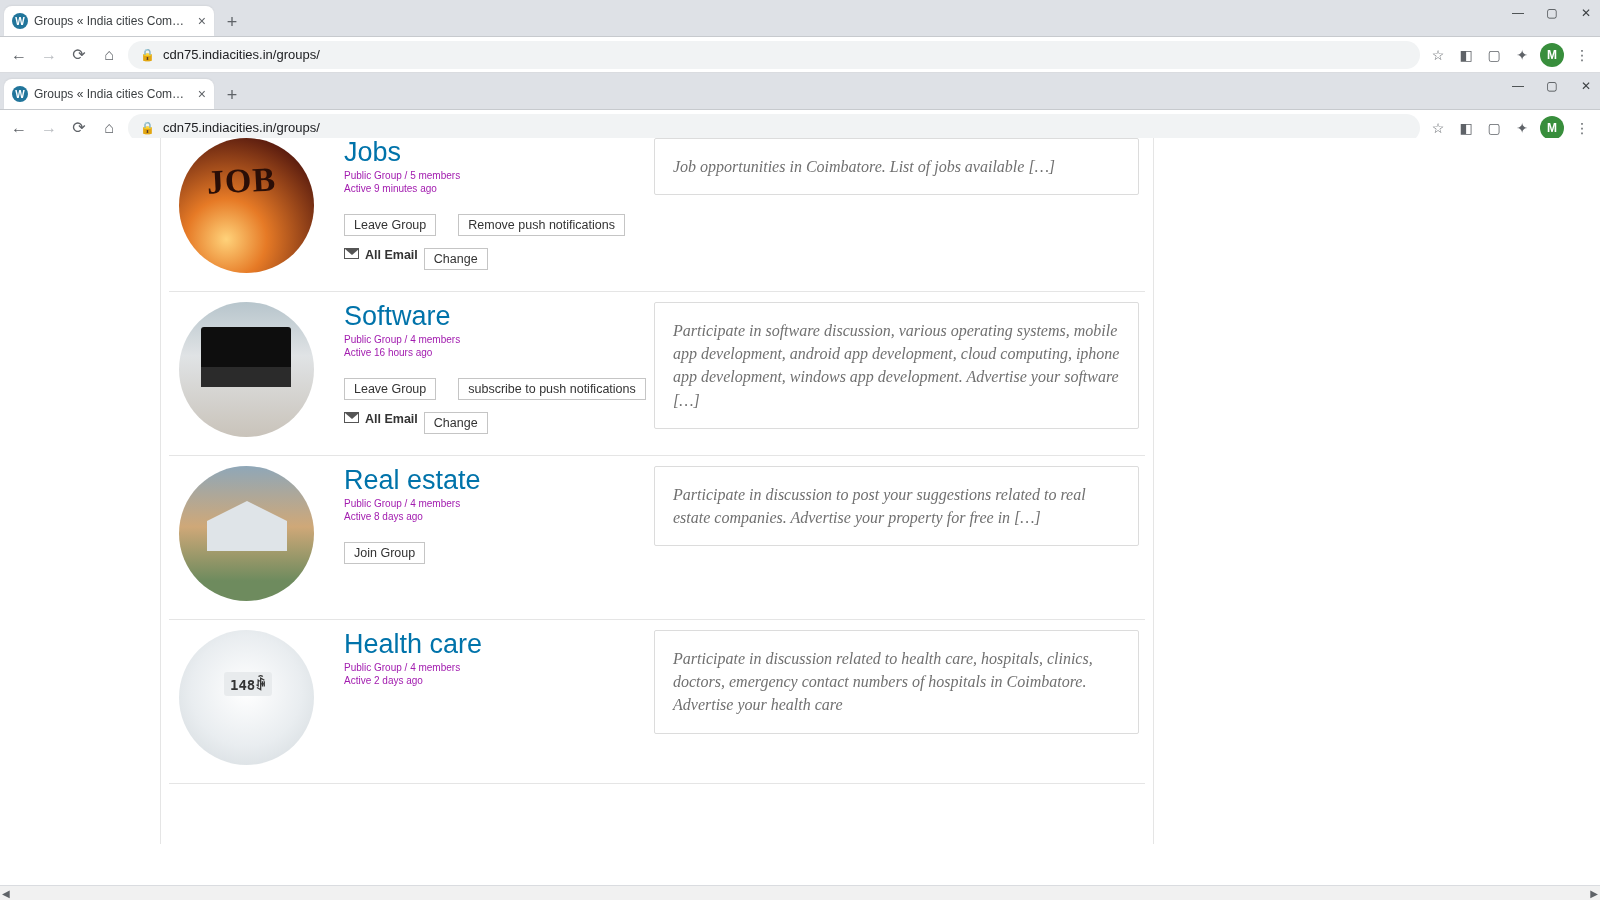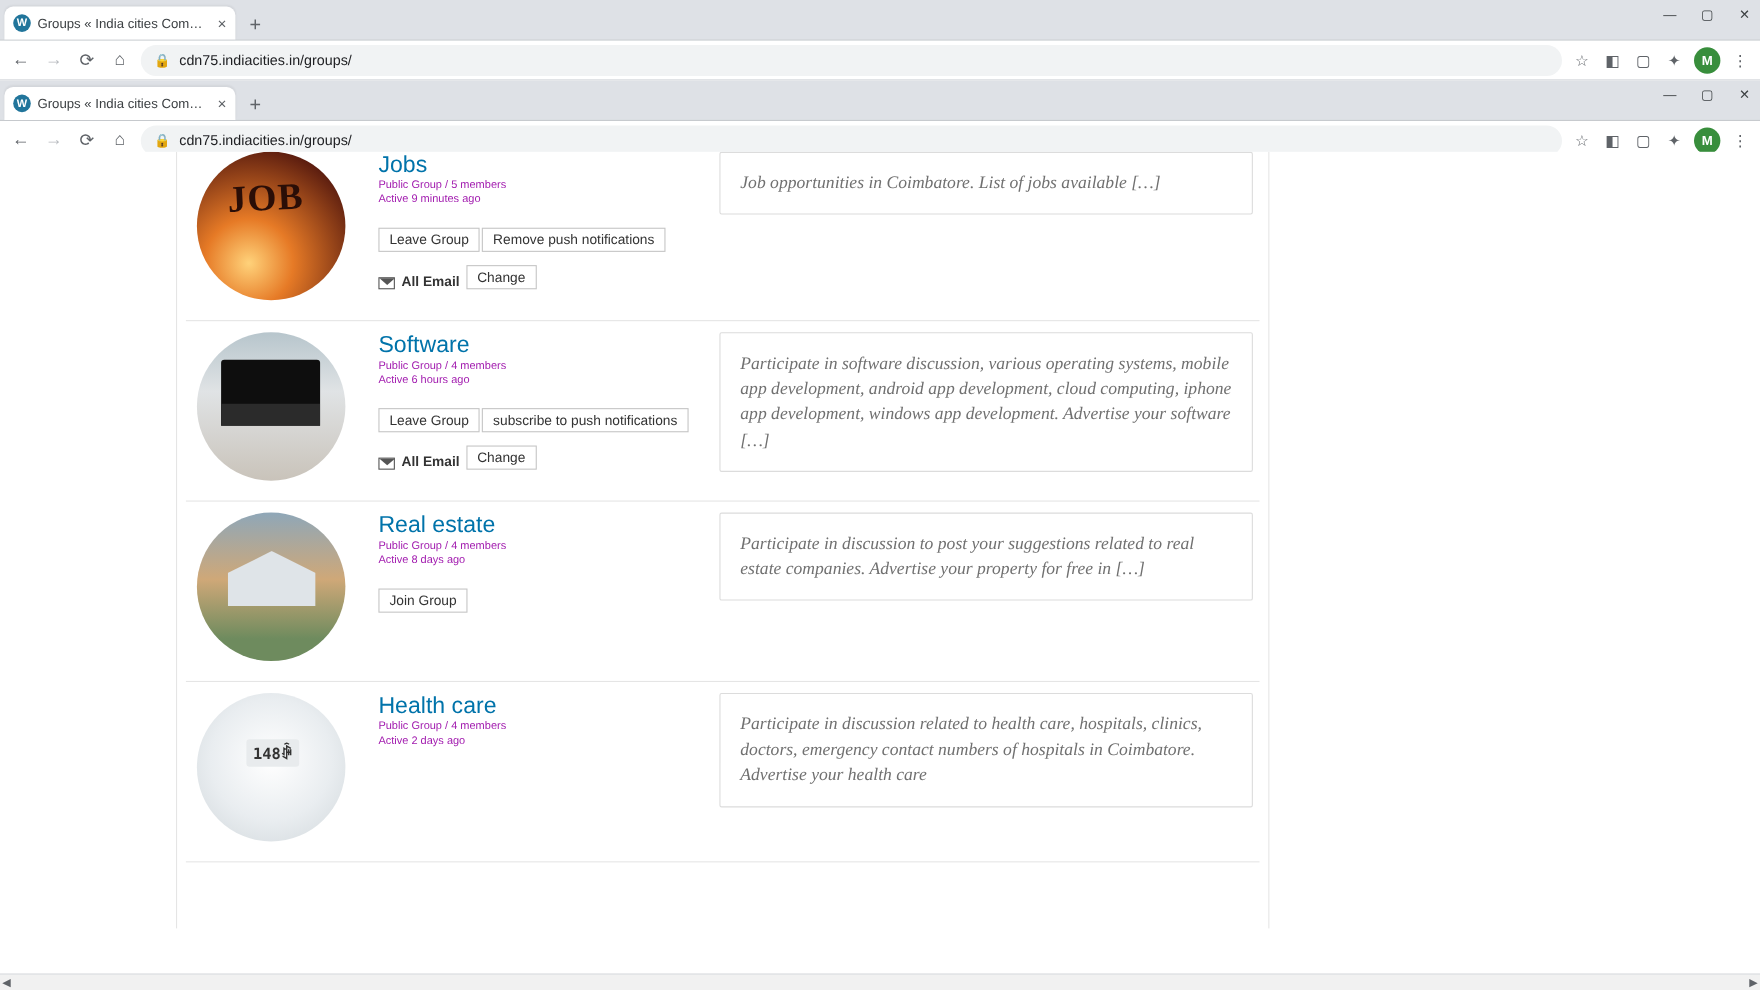--- a/index.html
+++ b/index.html
@@ -53,27 +53,27 @@
   .av-jobs { background: radial-gradient(circle at 35% 75%, #ffd27a 0%, #e67a26 30%, #5a1c0f 80%, #1a0f0b 100%); }
   .av-jobs span { color:#2a0e07; font-family: Georgia, serif; font-size: 34px; letter-spacing:1px; transform: translate(-5px,-25px) rotate(-3deg);}
   .av-soft { background: linear-gradient(180deg,#b7c5cc 0%,#e0e3e5 40%,#c9c3ba 100%); position:relative; }
   .av-soft::after{content:"";position:absolute;width:90px;height:60px;background:#0e0e0e;border-radius:3px 3px 0 0;top:25px;left:22px;box-shadow:inset 0 -20px 0 #2b2b2b;}
   .av-real { background: linear-gradient(180deg,#8fa7b8 0%, #cfa878 45%, #6e8b5e 85%); position:relative;}
   .av-real::after{content:"";position:absolute;width:80px;height:50px;background:#dfe4e8;left:28px;top:35px;clip-path:polygon(0 40%,50% 0,100% 40%,100% 100%,0 100%);}
   .av-health { background: radial-gradient(circle at 50% 45%,#ffffff 0%,#e9edf0 55%,#cfd6da 100%); position:relative;}
   .av-health::after{content:"148\A134";white-space:pre;position:absolute;font:bold 14px monospace;color:#333;background:#e8ebed;border-radius:3px;padding:3px 6px;top:42px;left:45px;}
 
   .group-meta { flex: 0 0 330px; padding-left: 20px; }
-  .group-title { color: #0073aa; font-size: 21px; font-weight: 400; line-height: 1.1; }
+  .group-title { color: #0073aa; font-size: 27px; font-weight: 400; line-height: 1.1; }
   .group-title.cut { margin-top: -10px; }
   .meta-line { color: #a21caf; font-size: 10px; margin-top: 2px; }
-  .btn-row { margin-top: 20px; display: flex; gap: 2px; flex-wrap: wrap; }
+  .btn-row { margin-top: 20px; display: flex; gap: 22px; flex-wrap: wrap; }
   .btn { background: #fff; border: 1px solid #c5c5c5; font-size: 12.5px;
          padding: 3px 9px; color: #333; cursor: default; }
-  .email-row { margin-top: 12px; display: flex; align-items: flex-end; gap: 6px; font-size: 12.5px; }
+  .email-row { margin-top: 12px; display: flex; align-items: flex-start; gap: 6px; font-size: 12.5px; }
   .email-row .mail-ic { width: 15px; height: 11px; border: 1px solid #555; position: relative; }
   .email-row .mail-ic::after { content:""; position:absolute; left:0; right:0; top:0;
         border-left:7px solid transparent; border-right:7px solid transparent;
         border-top:6px solid #555; }
   .email-row strong { font-weight: bold; color:#333; }
 
   .group-desc { flex: 1; padding-right: 6px; font-family: Liberation Serif, serif; }
   .desc-box { border: 1px solid #dcdcdc; border-radius: 2px; padding: 16px 18px;
               font-style: italic; color: #707070; font-size: 16px; line-height: 1.45; }
 
@@ -168,21 +168,21 @@
             <button class="btn">Change</button>
           </div></div>
         <div class="group-desc">
           <div class="desc-box">Job opportunities in Coimbatore. List of jobs available […]</div>
         </div>
       </div>
       <div class="group-item">
         <div class="group-avatar">
           <div class="circle av-soft"></div>
         </div>
-        <div class="group-meta"><a class="group-title">Software</a><div class="meta-line">Public Group / 4 members</div><div class="meta-line">Active 6 hours ago</div><div class="btn-row">
+        <div class="group-meta"><a class="group-title">Software</a><div class="meta-line">Public Group / 4 members</div><div class="meta-line">Active 16 hours ago</div><div class="btn-row">
             <button class="btn">Leave Group</button>
             <button class="btn">subscribe to push notifications</button>
           </div><div class="email-row">
             <span class="mail-ic"></span>
             <strong>All Email</strong>
             <button class="btn">Change</button>
           </div></div>
         <div class="group-desc">
           <div class="desc-box">Participate in software discussion, various operating systems, mobile app development, android app development, cloud computing, iphone app development, windows app development. Advertise your software […]</div>
         </div>

